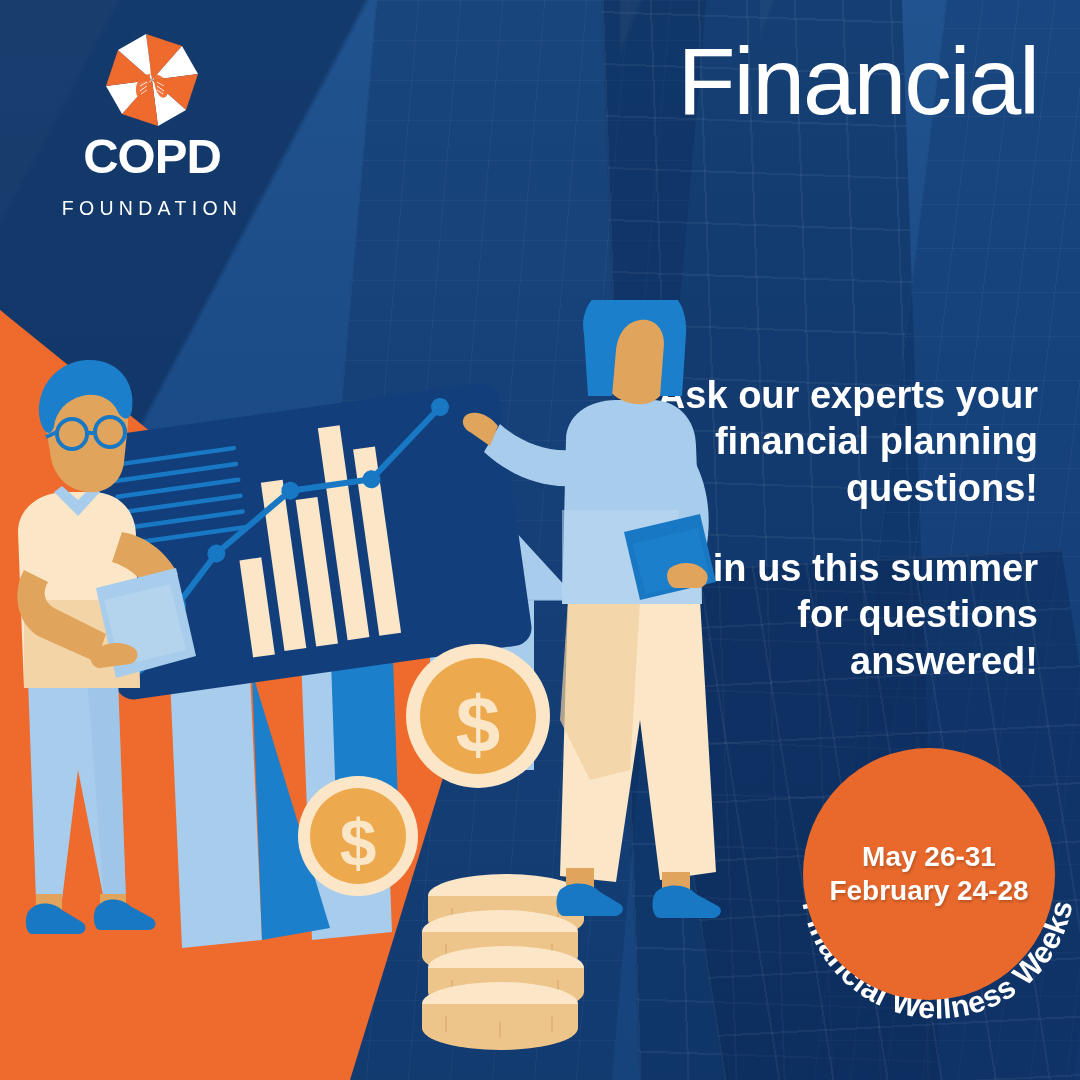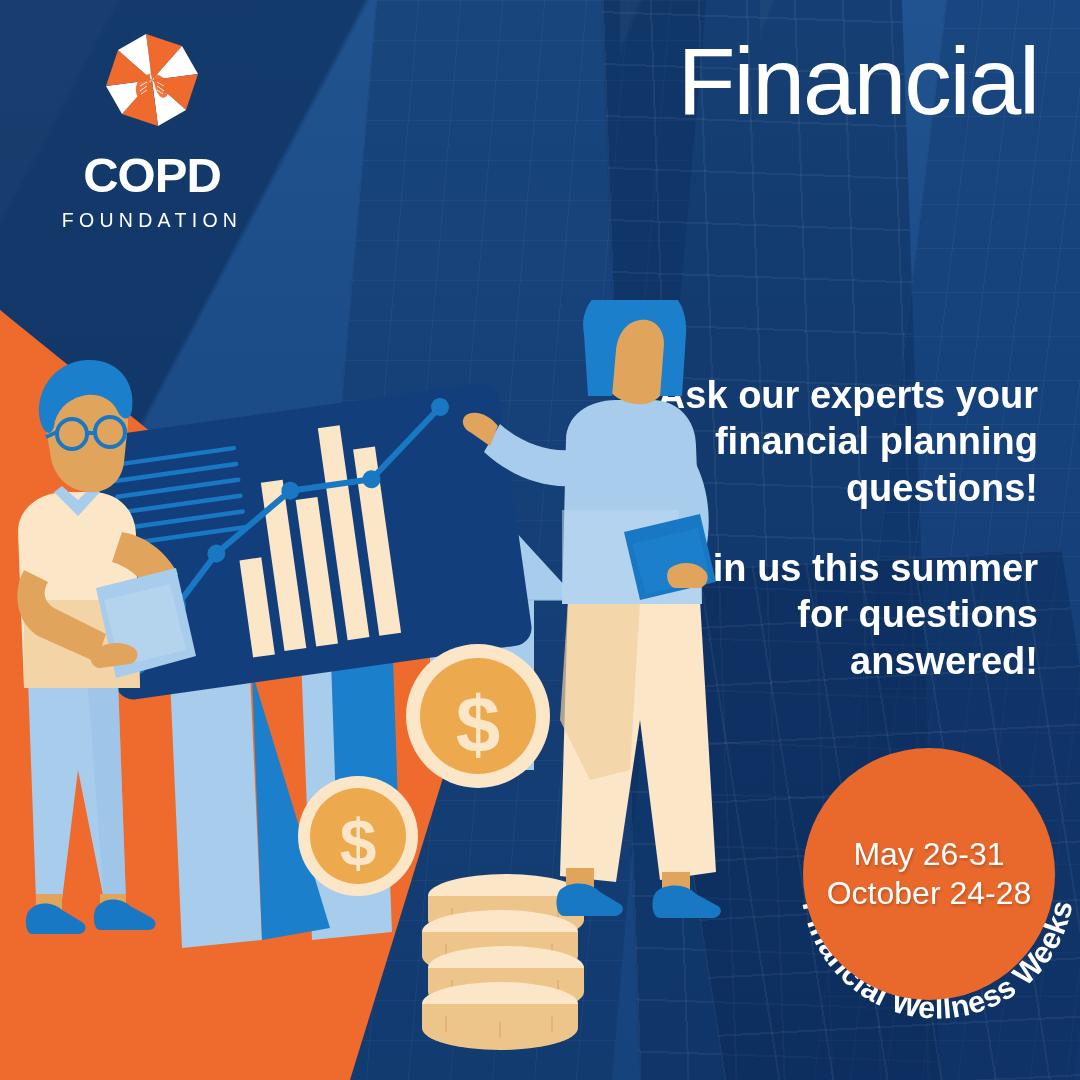--- a/index.html
+++ b/index.html
@@ -79,28 +79,28 @@
     position:absolute; left:0; top:290px;
     width:600px; height:560px;
     background:#EE6A2D;
     clip-path: polygon(0 20px, 430px 400px, 120px 560px, 0 560px);
   }
 
   
   .logo { position:absolute; left:52px; top:28px; width:200px; }
   .pinwheel { position:relative; width:104px; height:104px; margin:0 auto; }
   .logo-word {
-    margin-top:20px; text-align:center;
+    margin-top:1px; text-align:center;
     color:#fff; font-weight:bold; font-size:49px;
     letter-spacing:-1px; line-height:.96;
   }
   .logo-sub {
     text-align:center; color:#fff;
     font-size:19.5px; letter-spacing:5.3px;
-    font-weight:400; margin-top:10px;
+    font-weight:400; margin-top:17px;
   }
 
   
   .headline {
     position:absolute; right:42px; top:34px;
     width:720px; text-align:right;
     color:#ffffff; font-weight:normal;
     font-size:95px; line-height:.99;
     letter-spacing:-2.2px;
   }
@@ -116,21 +116,21 @@
 
   
   .badge-wrap { position:absolute; left:795px; top:740px; width:285px; height:285px; }
   .badge-circle {
     position:absolute; left:8px; top:8px; width:252px; height:252px;
     border-radius:50%; background:#E9692C;
     display:flex; flex-direction:column;
     align-items:center; justify-content:center;
   }
   .badge-line {
-    color:#fff; font-weight:normal; font-size:32px; line-height:1.22;
+    color:#fff; font-weight:bold; font-size:28px; line-height:1.22;
     text-shadow:1px 2px 3px rgba(0,0,0,.22);
     white-space:nowrap;
   }
   .badge-arc { position:absolute; left:0; top:0; width:285px; height:285px; }
   .badge-arc text {
     fill:#ffffff; font-family:"Liberation Sans", sans-serif;
     font-size:30.5px; font-weight:bold; letter-spacing:.4px;
   }
 
   
@@ -371,17 +371,17 @@
     <svg class="badge-arc" viewBox="0 0 285 285">
       <defs>
         <path id="arcPath" d="M 6,142 A 136,136 0 0 0 279,142"></path>
       </defs>
       <text>
         <textPath href="#arcPath" startOffset="50%" text-anchor="middle">Financial Wellness Weeks</textPath>
       </text>
     </svg>
     <div class="badge-circle">
       <div class="badge-line">May 26-31</div>
-      <div class="badge-line">October 24-28</div>
+      <div class="badge-line">February 24-28</div>
     </div>
   </div>
 
 </div>
 
 </body></html>

